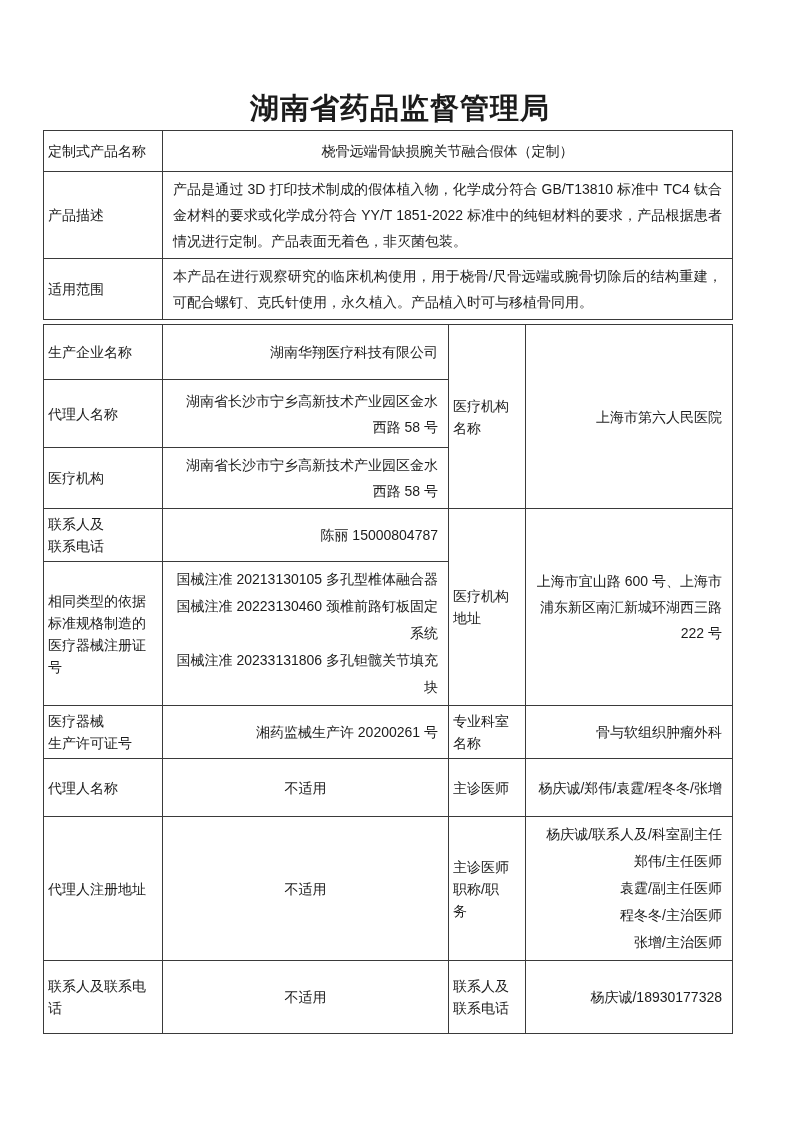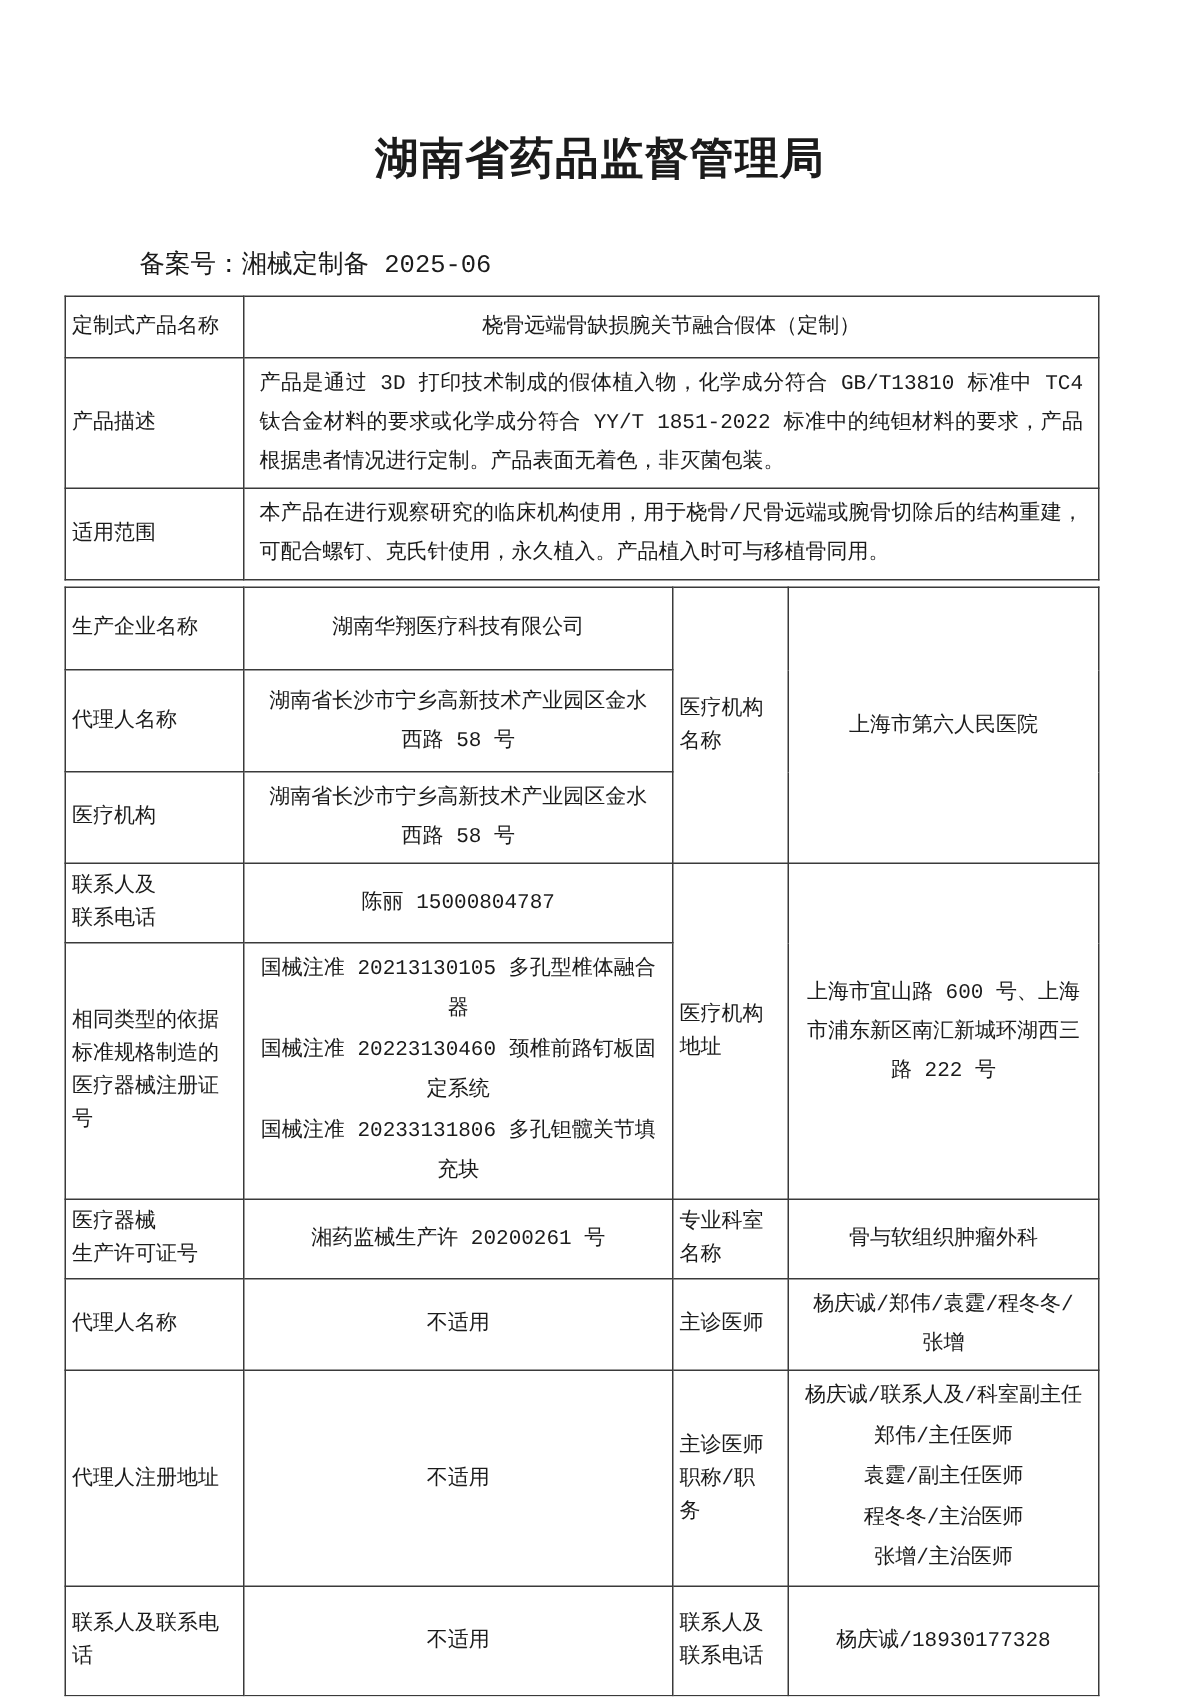--- a/index.html
+++ b/index.html
@@ -1,20 +1,20 @@
 <!DOCTYPE html>
 <html><head>
 <meta charset="utf-8">
 <style>
   html,body{margin:0;padding:0;background:#ffffff;}
   .page{
     position:relative;
     width:800px;height:1131px;
     background:#ffffff;
-    font-family:Liberation Mono, monospace;
+    font-family:Liberation Sans, sans-serif;
     color:#1b1b1b;
     overflow:hidden;
   }
   .title{
     text-align:center;
     font-size:29px;
     font-weight:bold;
     line-height:44px;
     letter-spacing:1px;
   }
@@ -38,21 +38,21 @@
     vertical-align:middle;
     word-break:break-word;
   }
   td.lbl{
     text-align:left;
     white-space:pre-line;
     line-height:22px;
     padding:4px 4px;
   }
   td.val{
-    text-align:center;
+    text-align:right;
     line-height:26px;
     padding:4px 10px;
   }
   td.val.just{text-align:justify;margin-top:18px;}
   td.val.center{text-align:center;}
   td.val.lines div{line-height:27px;}
   
   col.c1{width:119px;}
   col.c2{width:286px;}
   col.c3{width:77px;}
@@ -66,21 +66,20 @@
 </style>
 </head>
 <body>
 
 <div class="page">
 
   <div class="title-block">
     <div class="title">湖南省药品监督管理局</div>
   </div>
 
-  <div class="filing-no"><span>备案号：</span><span>湘械定制备 2025-06</span></div>
 
   <table class="tbl upper">
     <colgroup>
         <col class="c1">
         <col class="cwide">
       </colgroup>
     <tbody>
       <tr class="h41">
         <td class="lbl">定制式产品名称</td>
         <td class="val center">桡骨远端骨缺损腕关节融合假体（定制）</td>

